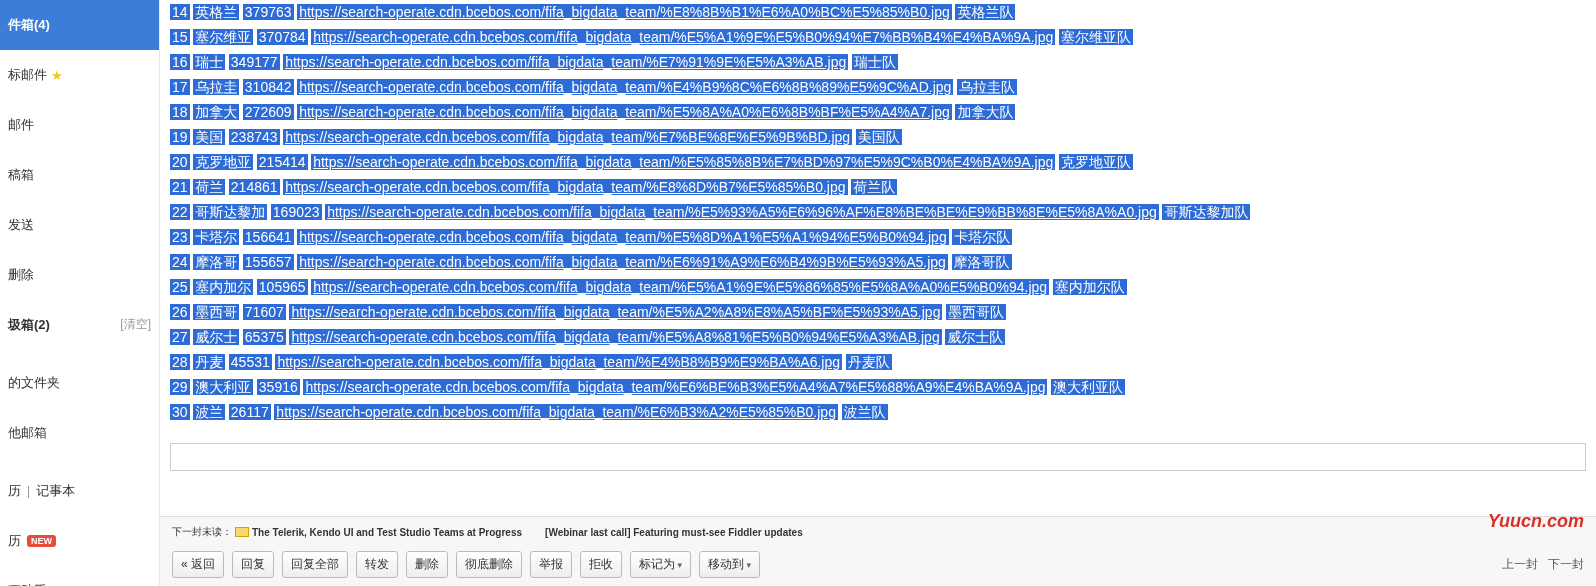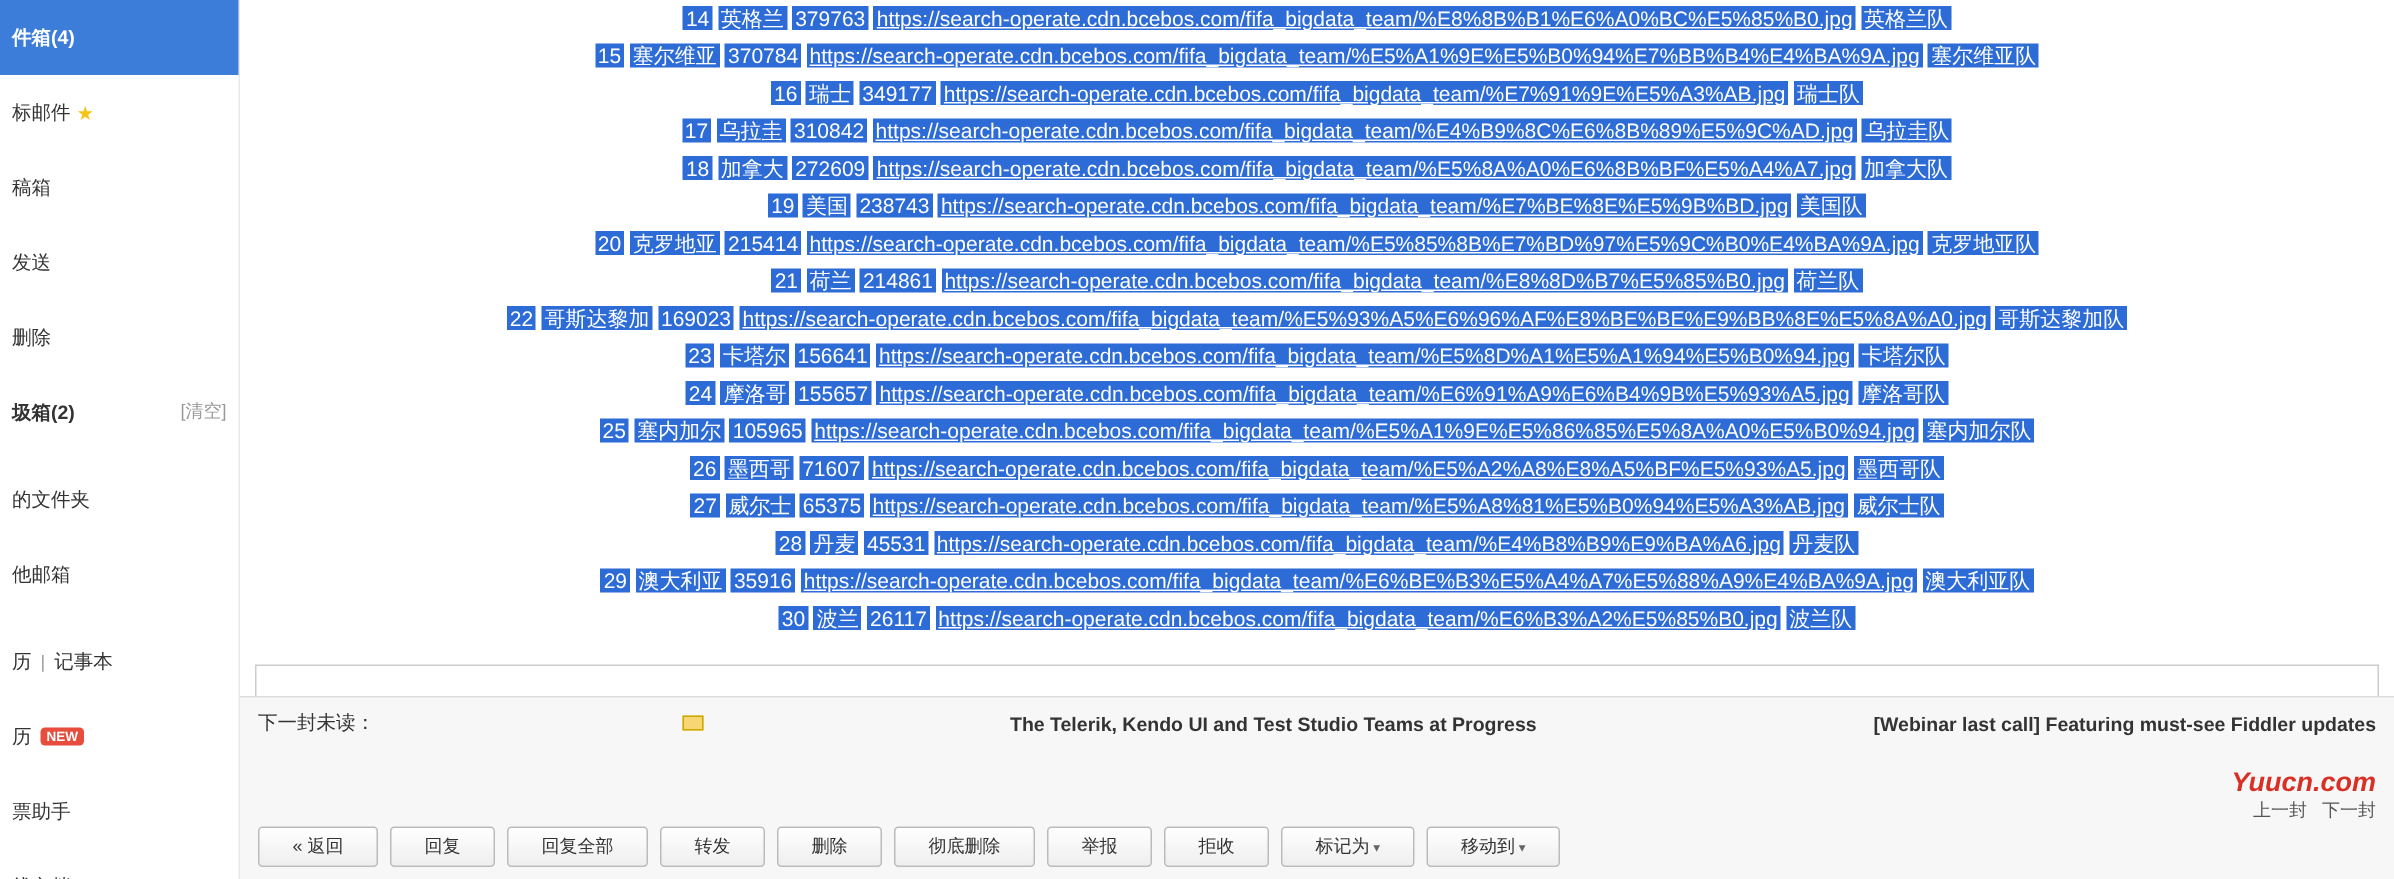--- a/index.html
+++ b/index.html
@@ -69,67 +69,65 @@
 }
 .hl {
   background: #2d6cd6;
   color: #fff;
   padding: 0 2px;
 }
 .row a {
   color: #fff;
   text-decoration: underline;
 }
-.row-wrap { margin-bottom: 0; text-align: center; }
+.row-wrap { margin-bottom: 0; }
 .input-area {
   margin: 18px 10px 0 10px;
   height: 28px;
   border: 1px solid #ccc;
   background: #fff;
 }
 .footer {
   position: absolute;
   bottom: 0;
   left: 160px;
   right: 0;
   background: #f7f7f7;
   border-top: 1px solid #ddd;
 }
 .next-line {
   padding: 8px 12px;
-  font-size: 13px;
+  font-size: 10px;
   color: #333;
   display: flex;
   align-items: center;
   gap: 3px;
-  justify-content: space-between;
 }
 .env-ico {
   width: 14px; height: 10px;
   background: #f7d774;
   border: 1px solid #c9a800;
   display: inline-block;
 }
 .next-title { font-weight: bold; }
 .next-sub { margin-left: 20px; font-weight: bold; }
 .btn-row {
   padding: 4px 12px 8px 12px;
   display: flex;
   gap: 8px;
   align-items: center;
 }
 .btn {
   border: 1px solid #bbb;
   background: linear-gradient(#fff,#eee);
-  padding: 4px 22px;
+  padding: 4px 8px;
   font-size: 12px;
   border-radius: 3px;
   cursor: pointer;
   color: #333;
-  margin-top: 48px;
 }
 .btn.dd::after { content: " ▾"; font-size: 9px; color: #666; }
 .pager {
   margin-left: auto;
   font-size: 12px;
   color: #555;
   display: flex;
   gap: 10px;
 }
 .pager span { cursor: pointer; }
@@ -148,20 +146,21 @@
 
 <div class="container">
   <div class="sidebar">
     <div class="side-item inbox">
         <span>件箱(4)</span>
       </div>
     <div class="side-item star">
         <span>标邮件</span>
         <span class="star-ico">★</span>
       </div>
+    <div class="side-item">邮件</div>
     <div class="side-item">稿箱</div>
     <div class="side-item">发送</div>
     <div class="side-item">删除</div>
     <div class="side-item trash">
         <span>圾箱(2)</span>
         <span class="trash-clear">[清空]</span>
       </div>
     <div style="height:8px"></div>
     <div class="side-item">的文件夹</div>
     <div class="side-item">他邮箱</div>

